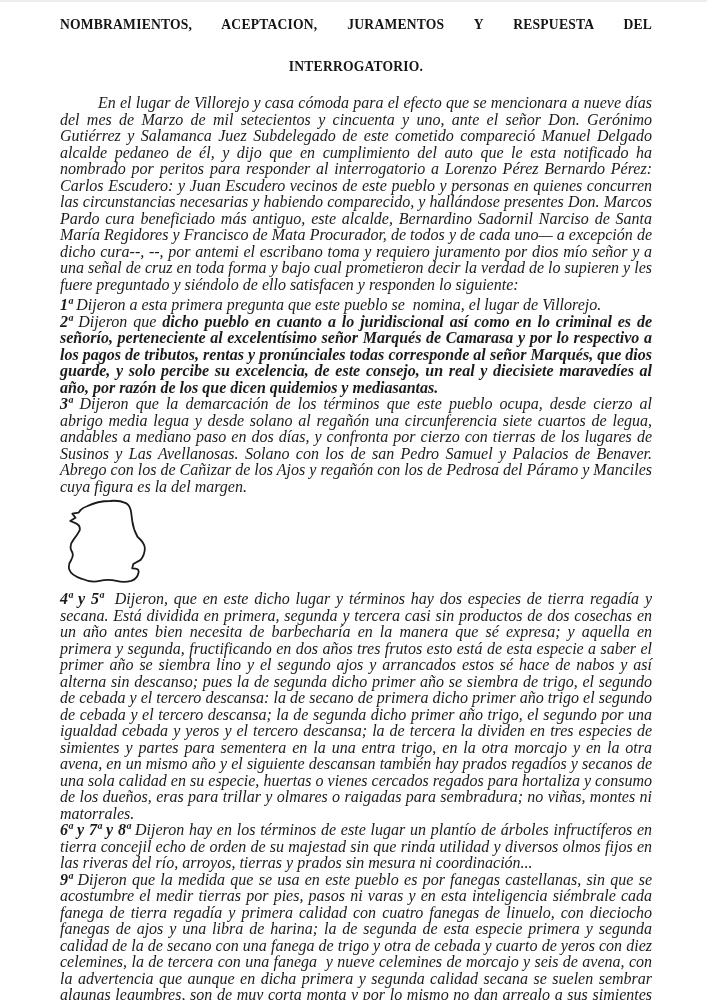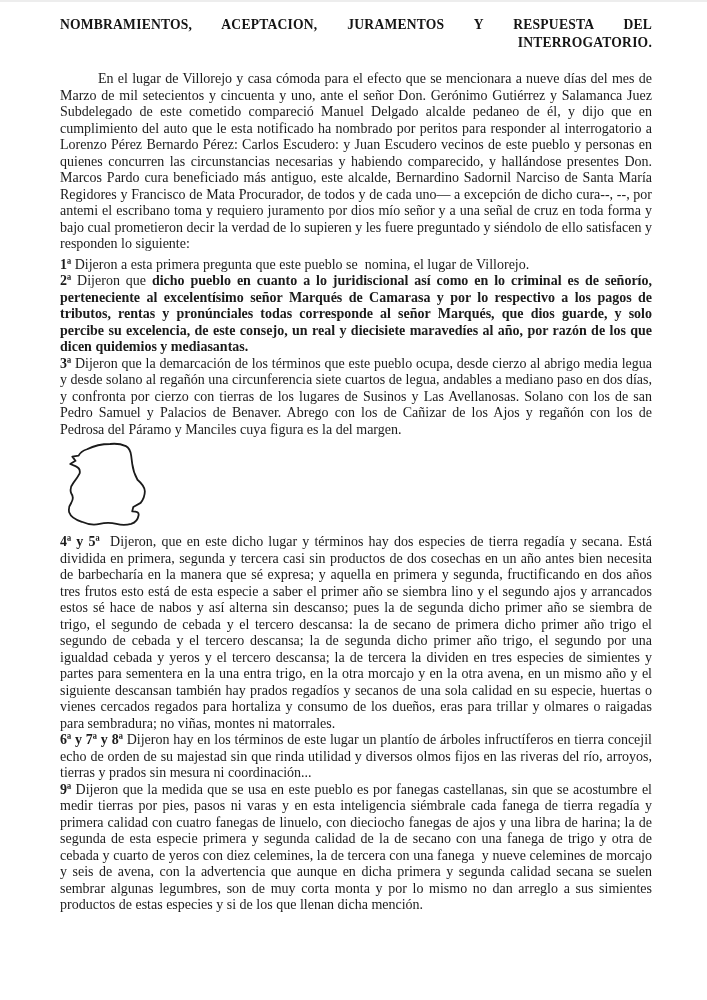--- a/index.html
+++ b/index.html
@@ -33,24 +33,26 @@
     font-size: 13.6px;
     line-height: 17.5px;
     letter-spacing: 0.2px;
     color: #151515;
   }
   .doc-title .t-line-1 {
     text-align: justify;
     text-align-last: justify;
   }
   .doc-title .t-line-2 {
-    text-align: right;
+    text-align: center;
+    margin-top: 24px;
   }
   .body-text {
-    font-size: 14px;
+    font-style: italic;
+    font-size: 16px;
     line-height: 16.5px;
     text-align: justify;
   }
   .intro {
     margin: 20px 0 0 0;
     text-indent: 38px;
   }
   .questions {
     margin: 4px 0 0 0;
   }

